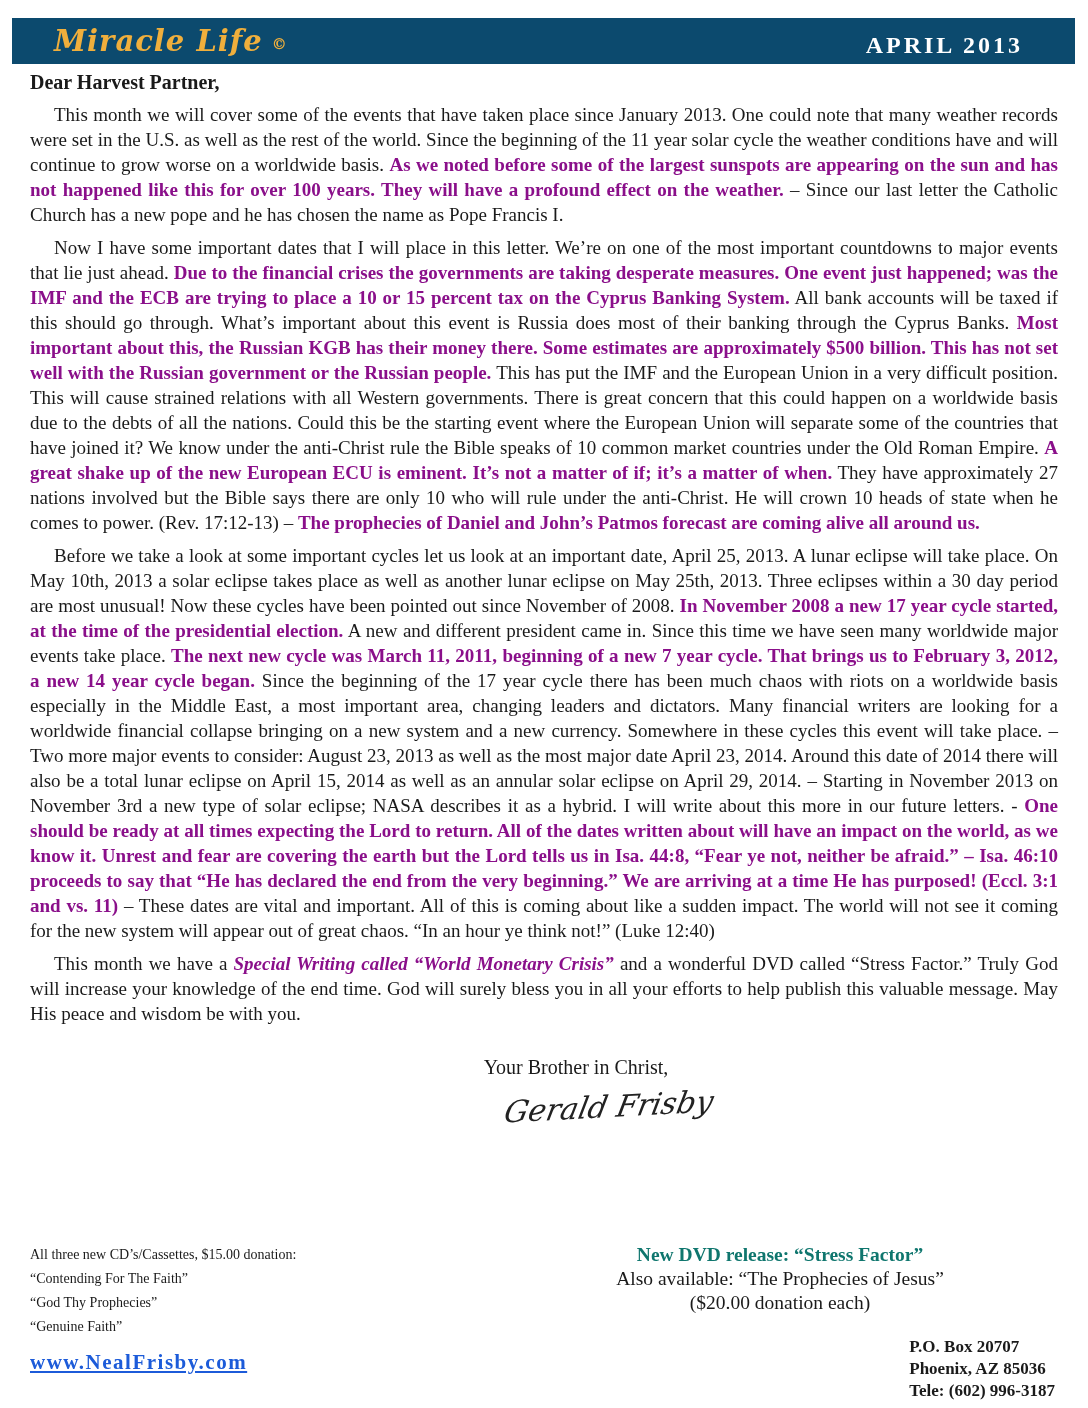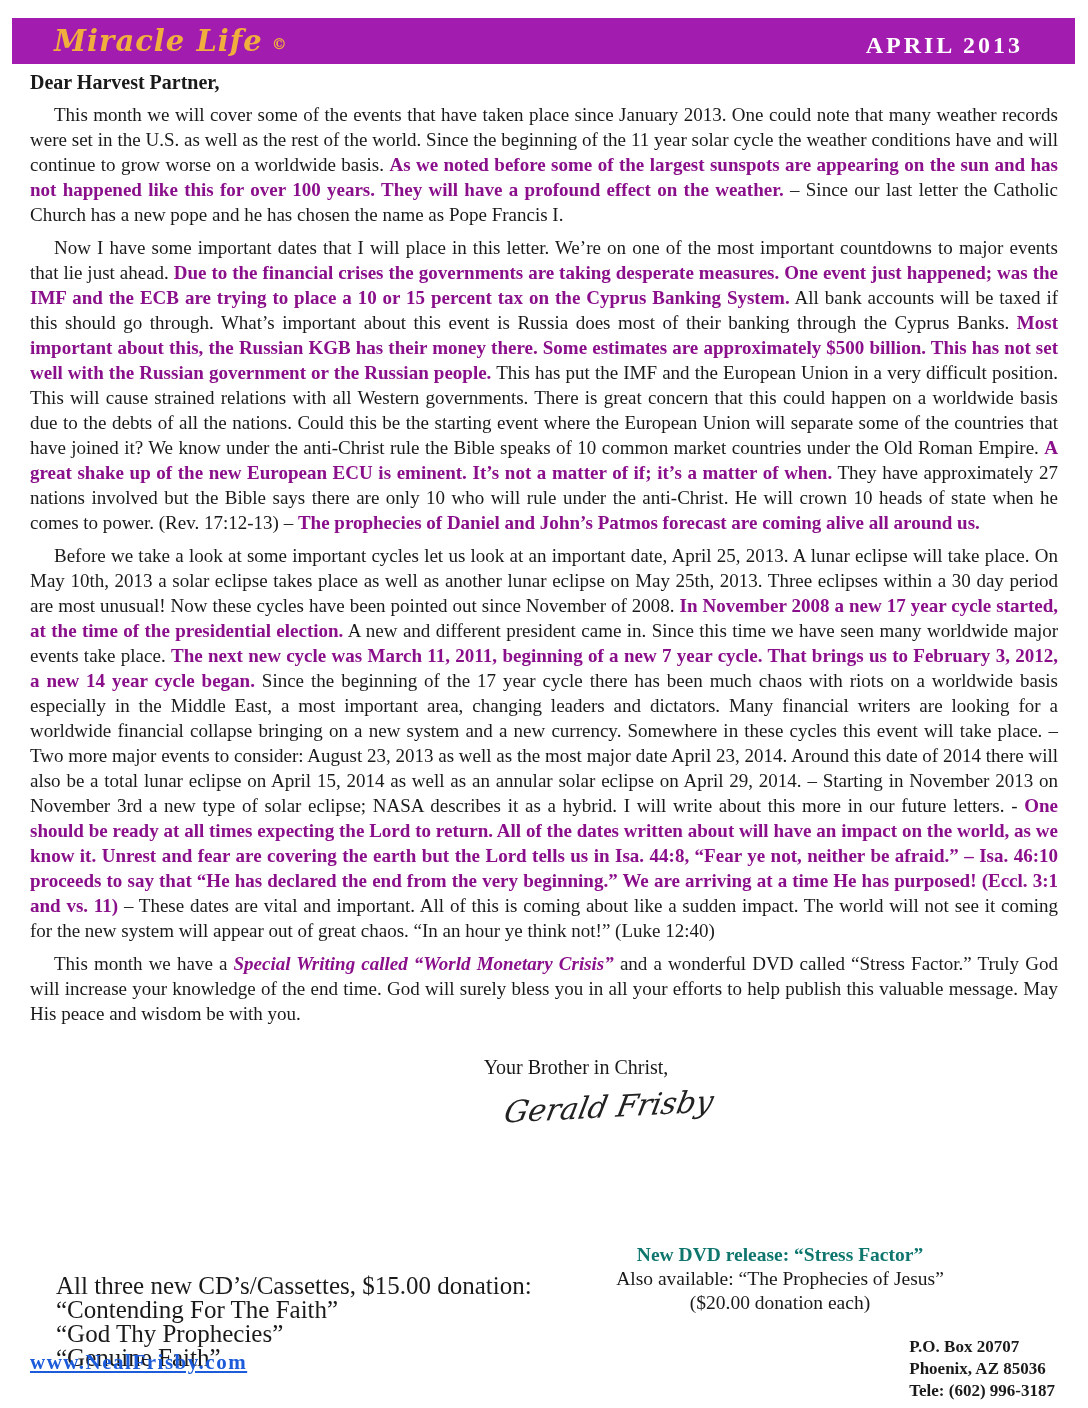--- a/index.html
+++ b/index.html
@@ -3,21 +3,21 @@
 <meta charset="utf-8">
 <style>
   html, body { margin:0; padding:0; }
   body {
     width:1088px; height:1408px; position:relative; overflow:hidden;
     background:#ffffff; color:#1a1a1a;
     font-family:"Liberation Serif", serif;
   }
   .header-bar {
     position:absolute; left:12px; right:13px; top:18px; height:46px;
-    background:#a21caf;
+    background:#0c4a6e;
     display:flex; align-items:center; justify-content:space-between;
     padding:0 52px 0 42px; box-sizing:border-box;
   }
   .brand {
     font-family:"DejaVu Serif", serif; font-style:italic; font-weight:bold;
     color:#F0AF3C; font-size:29px; letter-spacing:1px; white-space:nowrap;
   }
   .brand-copy {
     font-family:"DejaVu Serif", serif; color:#F0AF3C; font-size:15px;
     margin-left:9px; font-style:normal; vertical-align:2px;
@@ -38,23 +38,22 @@
   .closing {
     text-align:center; margin-top:30px; font-size:20px;
     transform:translateX(32px);
   }
   .signature {
     text-align:center; margin-top:10px; font-size:30px; color:#222;
     font-family:"DejaVu Serif", serif; font-style:italic;
     transform:translateX(65px) rotate(-3deg) skewX(-14deg);
   }
   .footer-left {
-    position:absolute; left:30px; top:1274px; font-size:25px;
+    position:absolute; left:30px; top:1243px; font-size:14px;
     line-height:24px;
-    margin-left:26px;
   }
   .footer-right {
     position:absolute; left:560px; top:1243px; width:440px;
     text-align:center; font-size:19.5px; line-height:24px;
   }
   .footer-right-title { color:#0f766e; font-weight:bold; }
   .website {
     position:absolute; left:30px; top:1350px;
     color:#1C5BD9; font-weight:bold; font-size:21px; letter-spacing:1.5px;
     text-decoration:underline; cursor:pointer;

